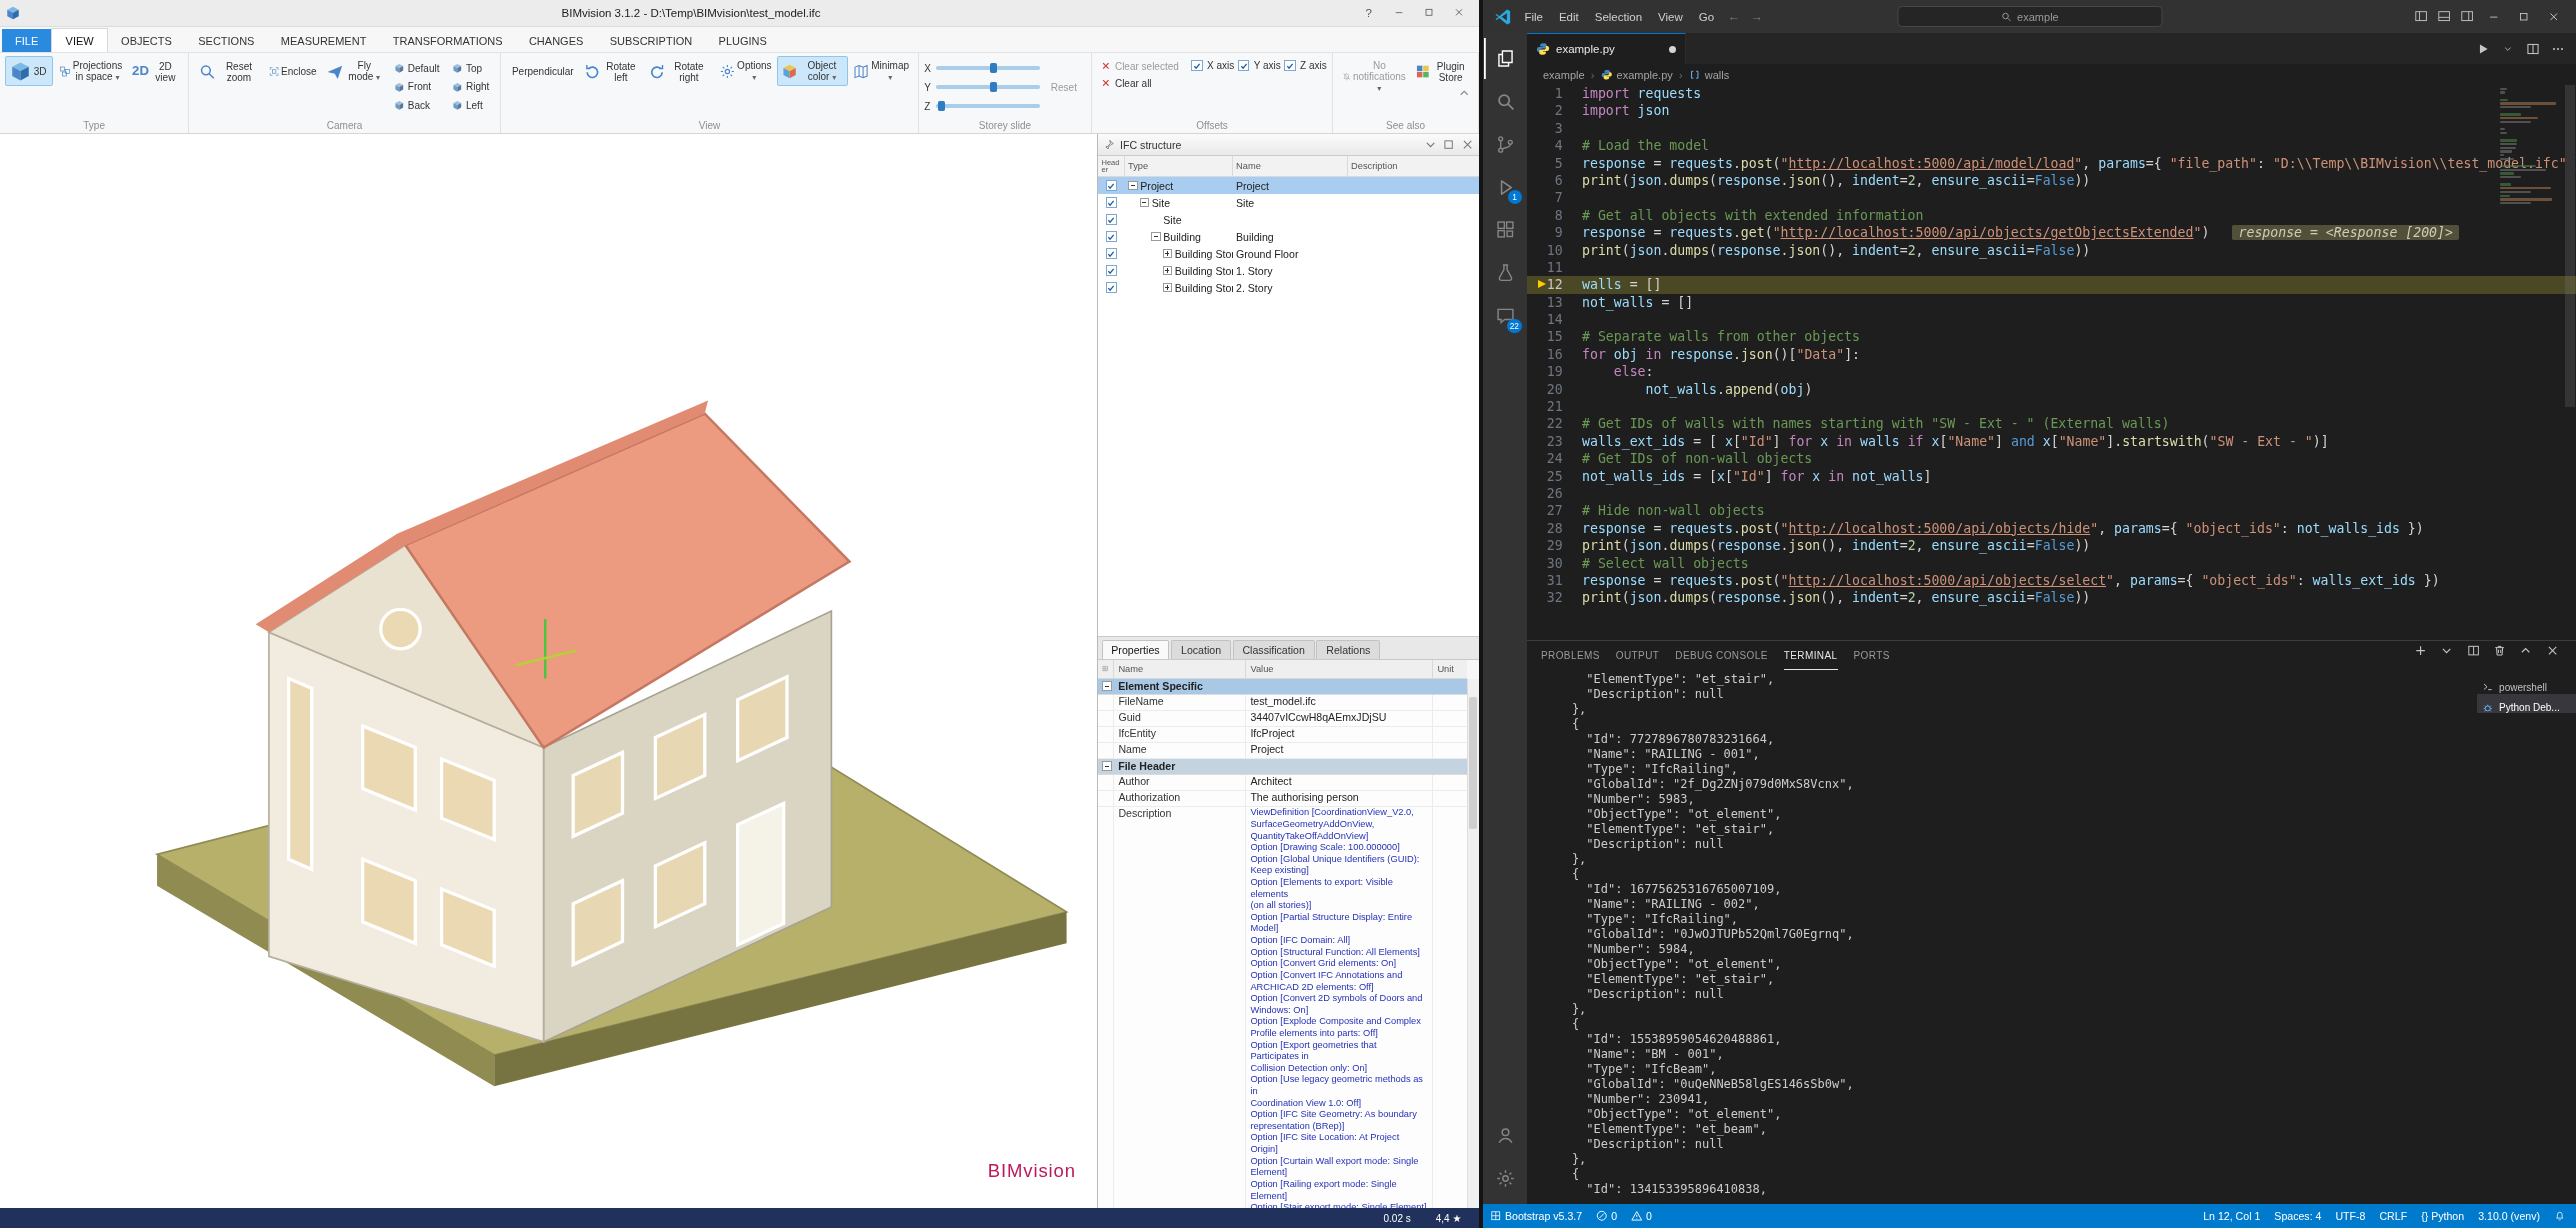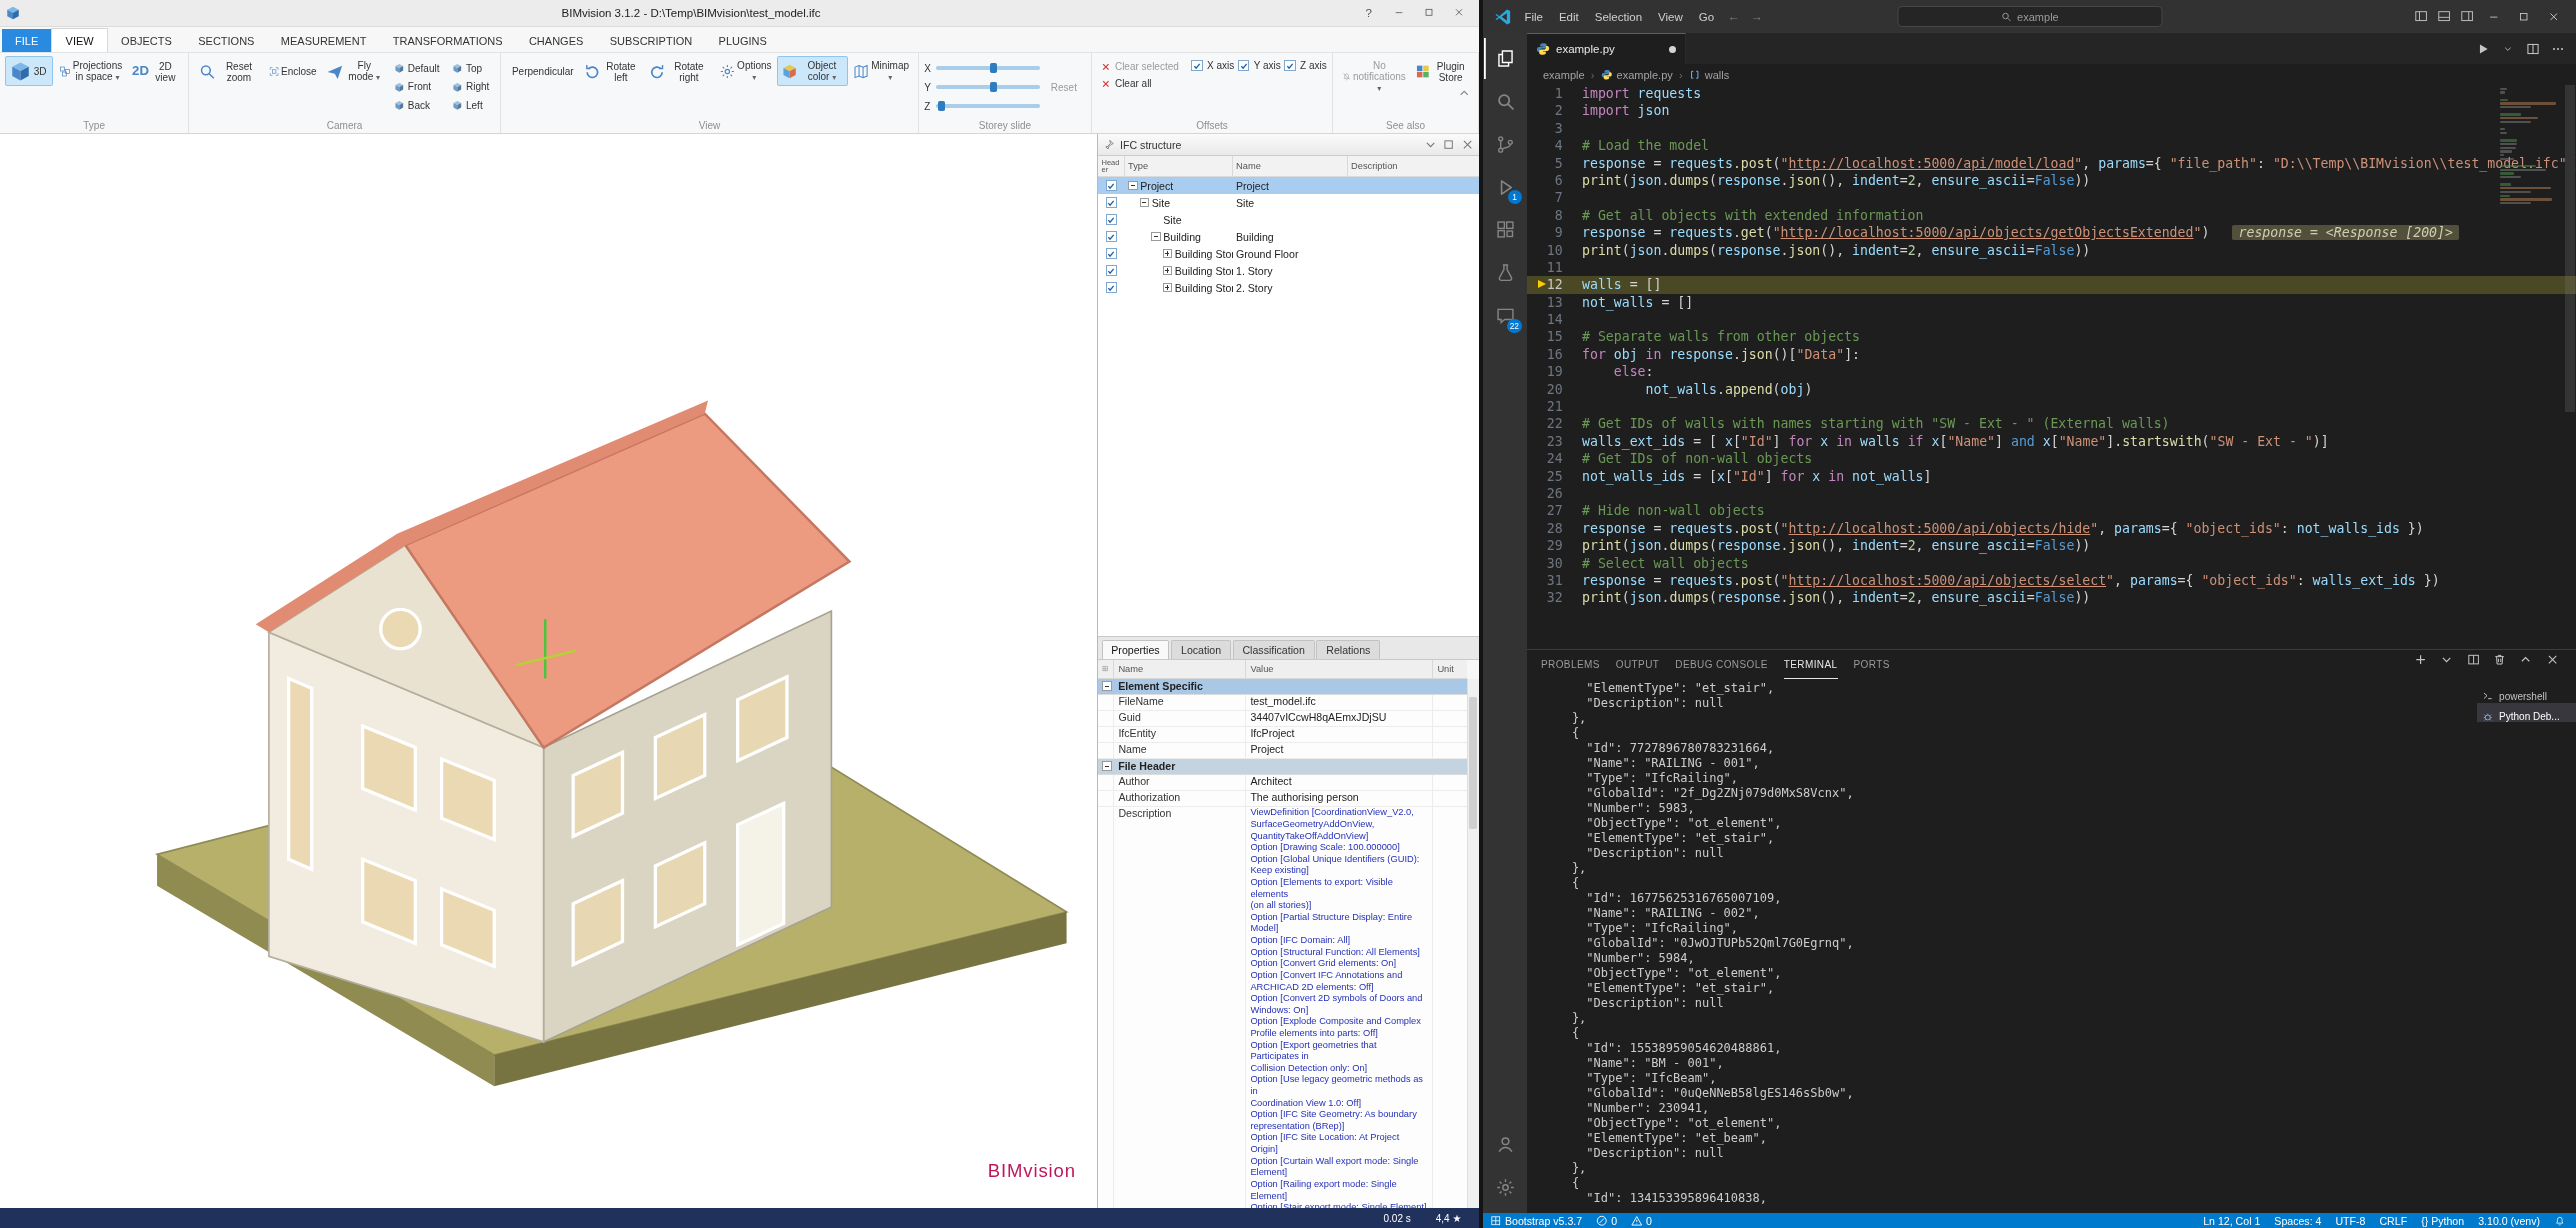--- a/index.html
+++ b/index.html
@@ -34,21 +34,21 @@
 .dd{font-size:8px;color:#666}
 .cam-grid{display:grid;grid-template-rows:repeat(3,18.5px);grid-auto-flow:column;column-gap:1.8px;margin-top:3.5px}
 .camv{display:flex;align-items:center;gap:3.5px;font-size:10px;color:#333;padding:0 5.3px}
 .camv [data-icon]{width:10.6px;height:10.6px}
 .storey-rows{display:flex;flex-direction:column;gap:8px;padding-top:7px}
 .srow{display:flex;align-items:center;gap:5.3px;font-size:10px;color:#333}
 .strack{position:relative;width:104px;height:3.5px;background:#aacdea;border-radius:1.8px}
 .shandle{position:absolute;top:-3.5px;width:7px;height:10.6px;background:#2f7cc0;border-radius:1.8px}
 .reset-btn{align-self:center;font-size:10px;color:#9b9b9b;padding:3.5px 8.8px;text-align:center}
 .off-col{display:flex;flex-direction:column;gap:2.6px;padding-top:3.5px}
-.off-btn{display:flex;align-items:flex-end;gap:4.4px;font-size:10px;color:#333;padding:1.8px 3.5px;white-space:nowrap}
+.off-btn{display:flex;align-items:flex-start;gap:4.4px;font-size:10px;color:#333;padding:1.8px 3.5px;white-space:nowrap}
 .off-btn.dim{color:#9b9b9b}
 .off-btn [data-icon]{width:9.7px;height:9.7px}
 .chk-col{display:flex;flex-direction:row;gap:3.5px;padding:4.4px 0 0 7px}
 .chk{display:flex;align-items:center;gap:4.4px;font-size:10px;color:#333;white-space:nowrap}
 .cbx{width:11.5px;height:11.5px;border:0.9px solid #7fa8cc;background:#fff;display:inline-flex;align-items:center;justify-content:center;color:#1d5eab;flex:none}
 .cbx svg{width:8px !important;height:8px !important}
 .ribbon-collapse{position:absolute;right:8.8px;top:34px;width:12.4px;height:12.4px;color:#888}
 
 .bim-main{flex:1;display:flex;min-height:0}
 .viewport{flex:1;background:#fff;position:relative;border-right:0.9px solid #b9b9b9;overflow:hidden}
@@ -157,21 +157,21 @@
 .panel-actions{margin-left:auto;display:flex;align-items:center;gap:7px;color:#c5c5c5}
 .pa{width:19.4px;height:19.4px;display:flex;align-items:center;justify-content:center}
 .pa [data-icon]{width:13.2px;height:13.2px}
 .panel-body{flex:1;display:flex;min-height:0}
 .terminal{flex:1;padding:1.8px 0 0 16px;font-family:"DejaVu Sans Mono",monospace;font-size:12px;line-height:15px;color:#cccccc;white-space:pre;overflow:hidden}
 .term-side{width:99px;padding:3.5px 0;display:flex;flex-direction:column;gap:0.9px;flex:none}
 .tsrow{height:19.4px;display:flex;align-items:flex-end;gap:5.3px;padding:0 5.3px;font-size:10px;color:#c2c2c2;white-space:nowrap;overflow:hidden}
 .tsrow.active{background:#37373d;color:#fff}
 .tsrow [data-icon]{width:11.5px;height:11.5px;flex:none}
 .tsrow .bugicon{color:#75beff}
-.vs-status{height:15px;background:var(--status-blue,#007acc);display:flex;align-items:center;color:#fff;font-size:10.6px;flex:none;padding-right:3.5px}
+.vs-status{height:24px;background:var(--status-blue,#007acc);display:flex;align-items:center;color:#fff;font-size:10.6px;flex:none;padding-right:3.5px}
 .st{display:flex;align-items:center;gap:3.5px;padding:0 7px;height:100%;white-space:nowrap}
 .st [data-icon]{width:11.5px;height:11.5px}
 .st-right{margin-left:auto;display:flex;height:100%}
 </style>
 </head>
 <body>
 
 <div class="screen">
 
   <div class="bim">

